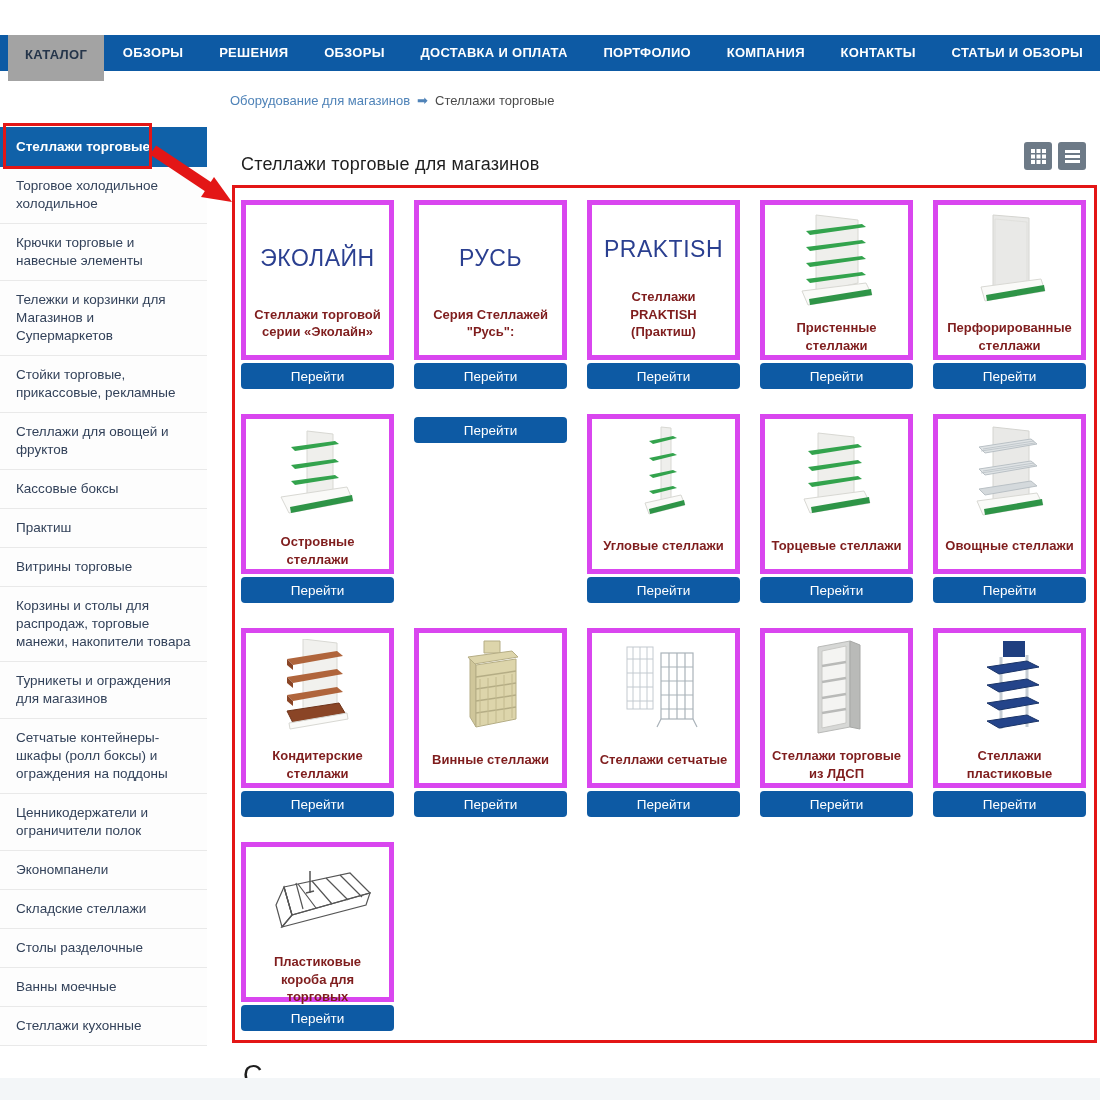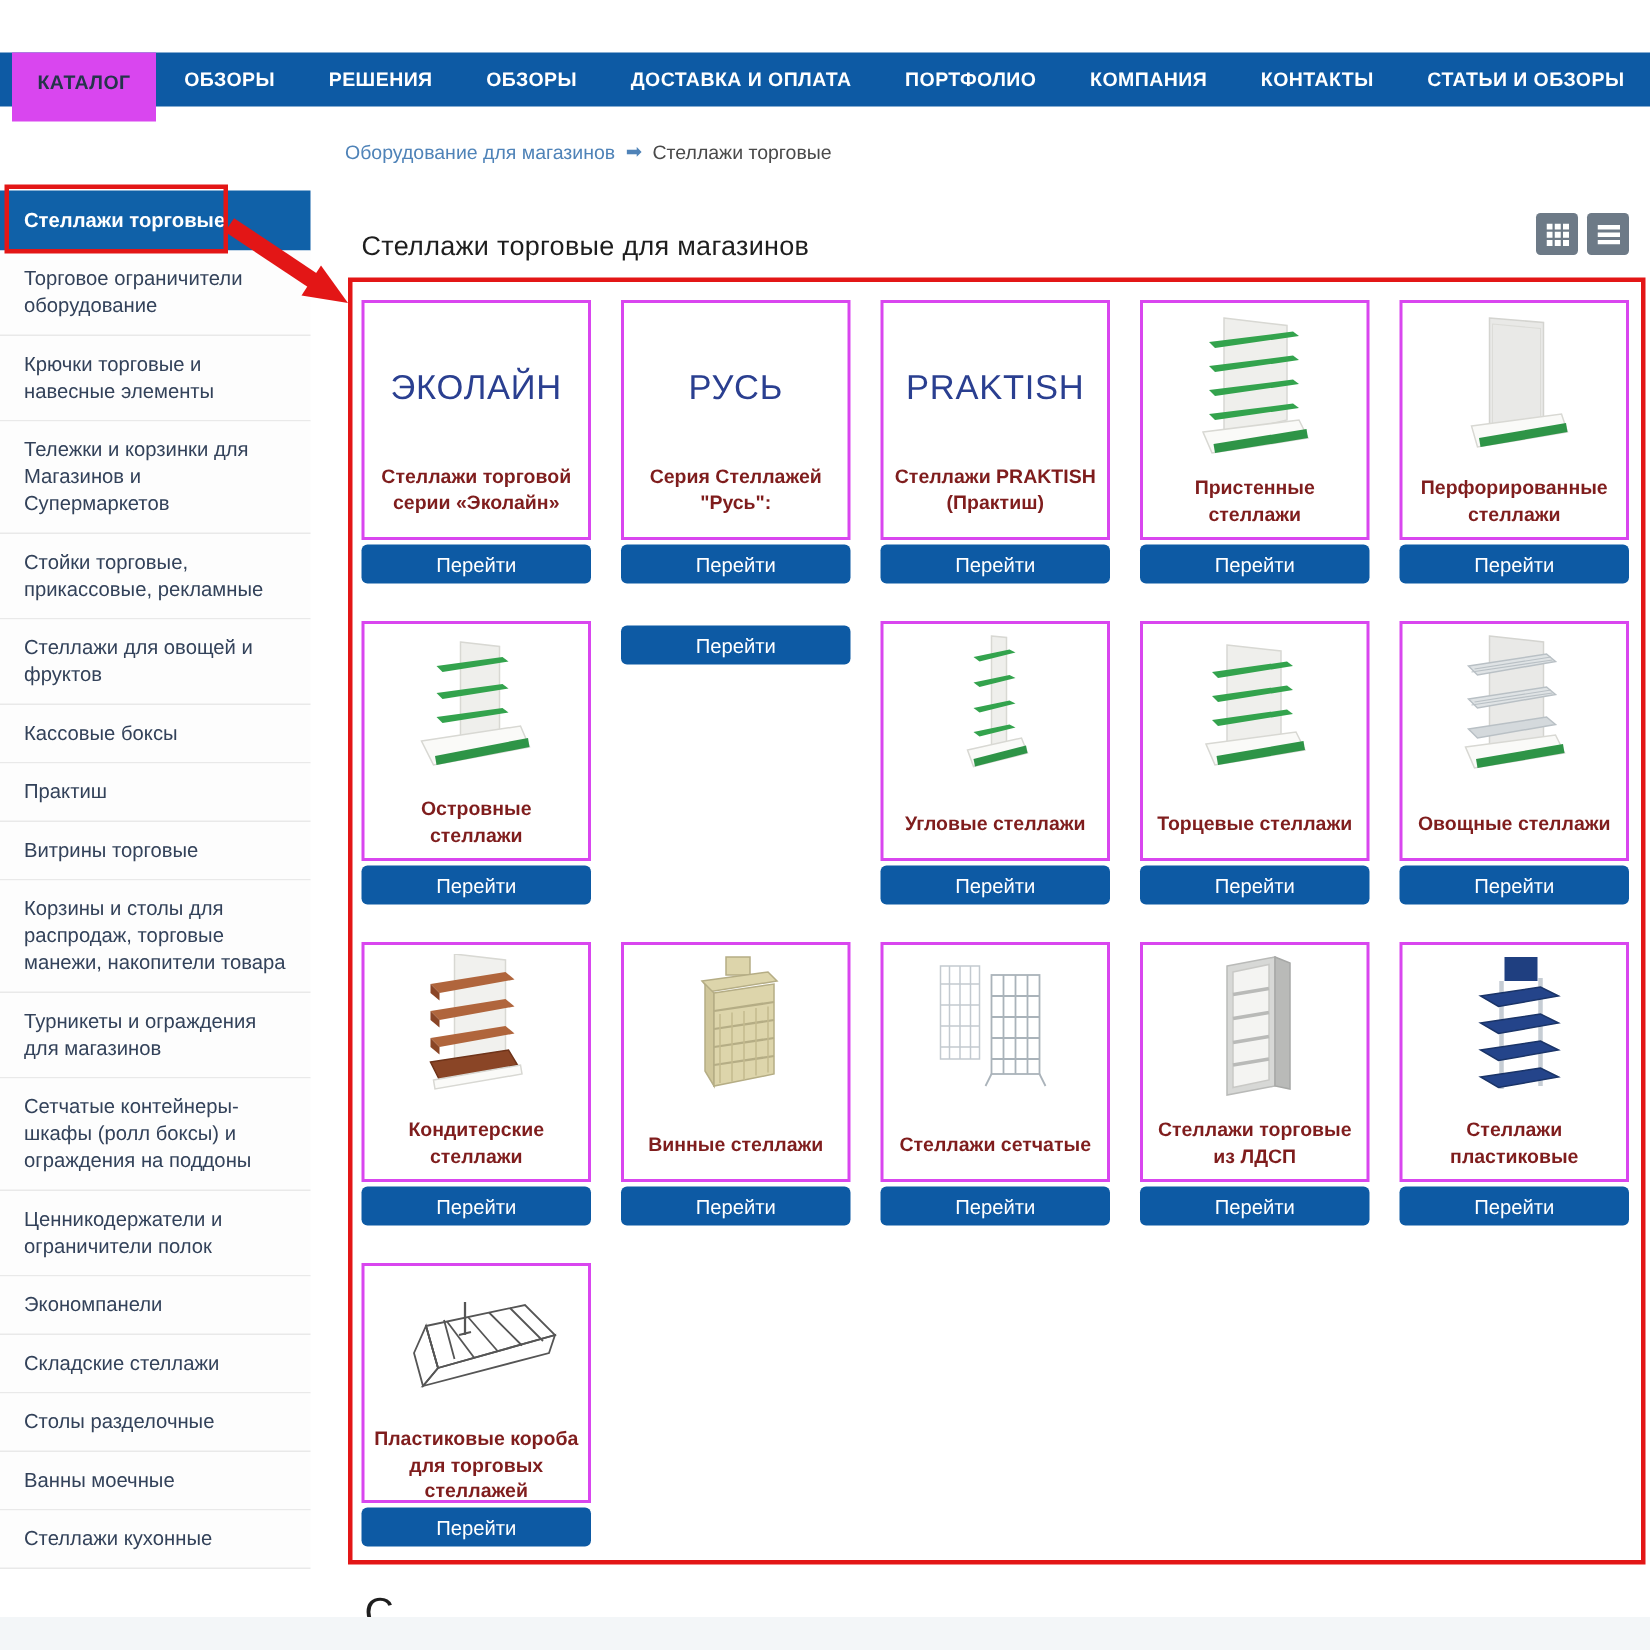--- a/index.html
+++ b/index.html
@@ -15,21 +15,21 @@
     background:#0d5aa4;display:flex;align-items:flex-start;
     padding-left:8px;box-sizing:border-box;z-index:5;
   }
   .nav-item{
     height:36px;line-height:36px;padding:0 17px;
     color:#ffffff;font-size:13px;font-weight:700;letter-spacing:.3px;
     cursor:pointer;white-space:nowrap;flex:0 0 auto;
   }
   .nav-spacer{flex:1 1 auto;}
   .nav-item.active{
-    background:#d946ef;color:#25354a;height:46px;line-height:40px;
+    background:#a3a3a3;color:#25354a;height:46px;line-height:40px;
   }
   
   .breadcrumb{
     position:absolute;left:230px;top:93px;font-size:13px;color:#555;
     display:flex;gap:7px;align-items:center;
   }
   .breadcrumb .bc-link{color:#4f83b8;cursor:pointer;}
   .breadcrumb .bc-arrow{color:#4f83b8;font-size:13px;}
   .breadcrumb .bc-current{color:#4a4a4a;}
   
@@ -65,21 +65,21 @@
   .grid-frame{
     position:absolute;left:232px;top:185px;width:859px;height:852px;
     border:3px solid #e31616;box-sizing:content-box;z-index:3;background:#fff;
   }
   .grid{
     display:grid;grid-template-columns:repeat(5,153px);
     column-gap:20px;row-gap:25px;padding:12px 0 0 6px;
   }
   .card{width:153px;display:flex;flex-direction:column;}
   .card-body{
-    height:160px;border:2px solid #d946ef;background:#fff;
+    height:160px;border:5px solid #d946ef;background:#fff;
     display:flex;flex-direction:column;align-items:center;
     box-sizing:border-box;padding:6px 4px 8px 4px;
   }
   .card-logo-wrap{flex:1 1 auto;display:flex;align-items:center;justify-content:center;width:100%;}
   .card-logo{font-size:23px;color:#2a3f90;letter-spacing:.5px;}
   .card-img{flex:1 1 auto;display:flex;align-items:flex-start;justify-content:center;width:100%;}
   .card-title{
     font-size:13px;font-weight:700;color:#7f1d1d;text-align:center;
     line-height:1.35;padding:0 2px 6px 2px;
   }
@@ -123,21 +123,21 @@
 
 <div class="breadcrumb">
   <span class="bc-link">Оборудование для магазинов</span>
   <span class="bc-arrow">➡</span>
   <span class="bc-current">Стеллажи торговые</span>
 </div>
 
 <aside class="sidebar">
   <div class="side-item active">Стеллажи торговые</div>
   <div class="anno-box"></div>
-  <div class="side-item">Торговое ограничители оборудование</div>
+  <div class="side-item">Торговое холодильное холодильное</div>
   <div class="side-item">Крючки торговые и навесные элементы</div>
   <div class="side-item">Тележки и корзинки для Магазинов и Супермаркетов</div>
   <div class="side-item">Стойки торговые, прикассовые, рекламные</div>
   <div class="side-item">Стеллажи для овощей и фруктов</div>
   <div class="side-item">Кассовые боксы</div>
   <div class="side-item">Практиш</div>
   <div class="side-item">Витрины торговые</div>
   <div class="side-item">Корзины и столы для распродаж, торговые манежи, накопители товара</div>
   <div class="side-item">Турникеты и ограждения для магазинов</div>
   <div class="side-item">Сетчатые контейнеры-шкафы (ролл боксы) и ограждения на поддоны</div>

